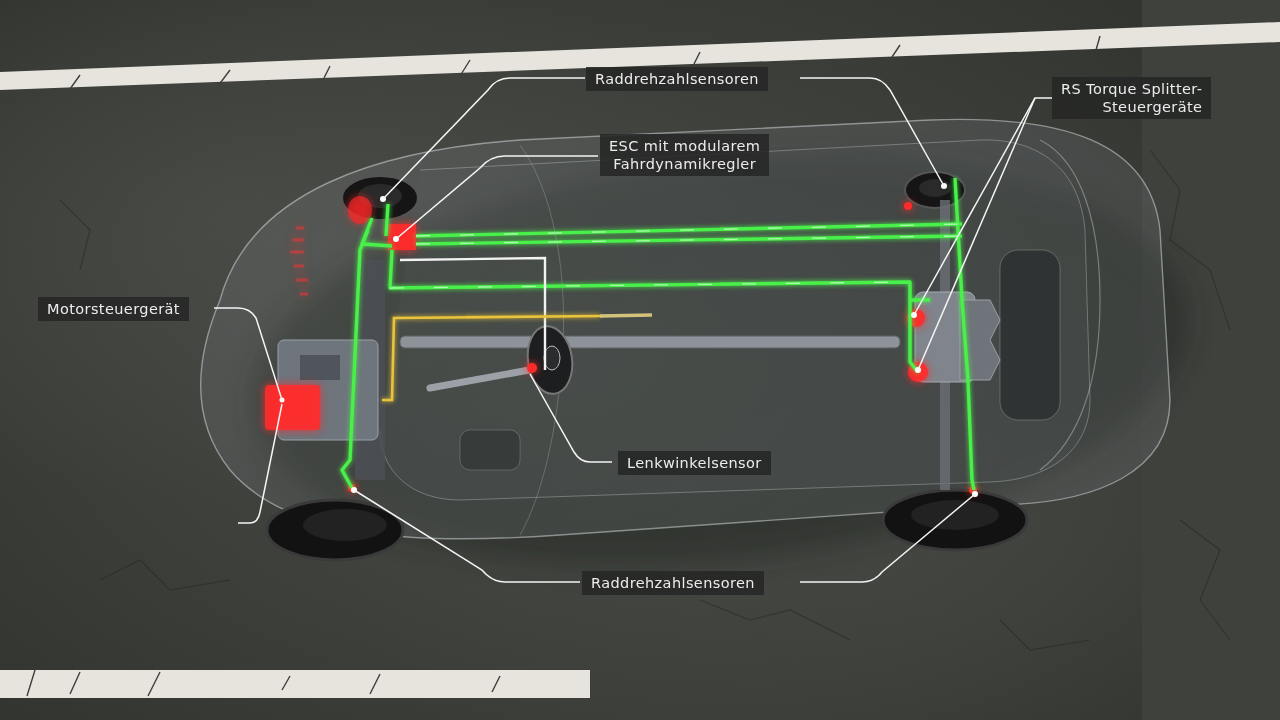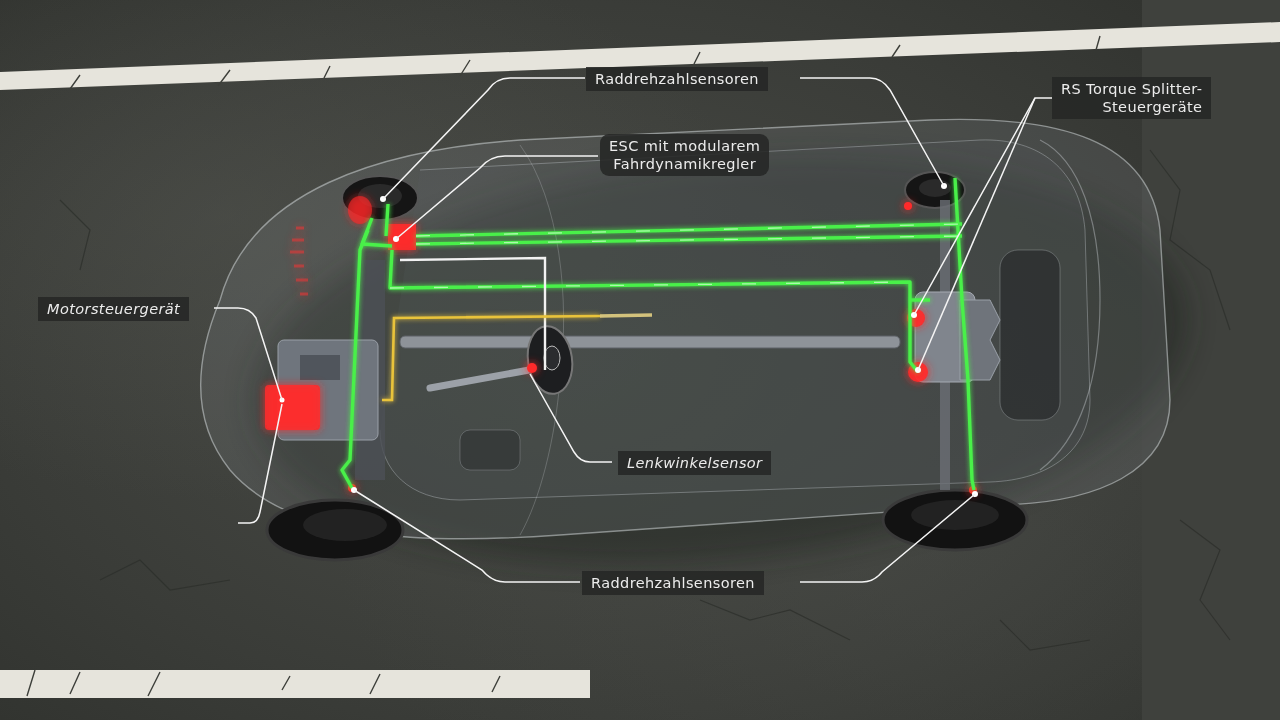--- a/index.html
+++ b/index.html
@@ -187,36 +187,36 @@
 
       <path d="M580,582 L505,582 Q492,582 482,570 L354,490"></path>
       <path d="M800,582 L862,582 Q874,582 882,572 L975,494"></path>
     </g>
   </svg>
 
   <div class="label" style="left:586px; top:67px;">
     <span class="line">Raddrehzahlsensoren</span>
   </div>
 
-  <div class="label" style="left:600px; top:134px;border-radius:9px;">
+  <div class="label" style="left:600px; top:134px;">
     <span class="line">ESC mit modularem</span>
     <span class="line">Fahrdynamikregler</span>
   </div>
 
   <div class="label" style="left:1052px; top:77px; text-align:right;">
     <span class="line">RS Torque Splitter-</span>
     <span class="line">Steuergeräte</span>
   </div>
 
-  <div class="label" style="left:38px; top:297px;font-style:italic;">
+  <div class="label" style="left:38px; top:297px;">
     <span class="line">Motorsteuergerät</span>
   </div>
 
 
-  <div class="label" style="left:618px; top:451px;font-style:italic;">
+  <div class="label" style="left:618px; top:451px;">
     <span class="line">Lenkwinkelsensor</span>
   </div>
 
   <div class="label" style="left:582px; top:571px;">
     <span class="line">Raddrehzahlsensoren</span>
   </div>
 
 </div>
 
 </body></html>

